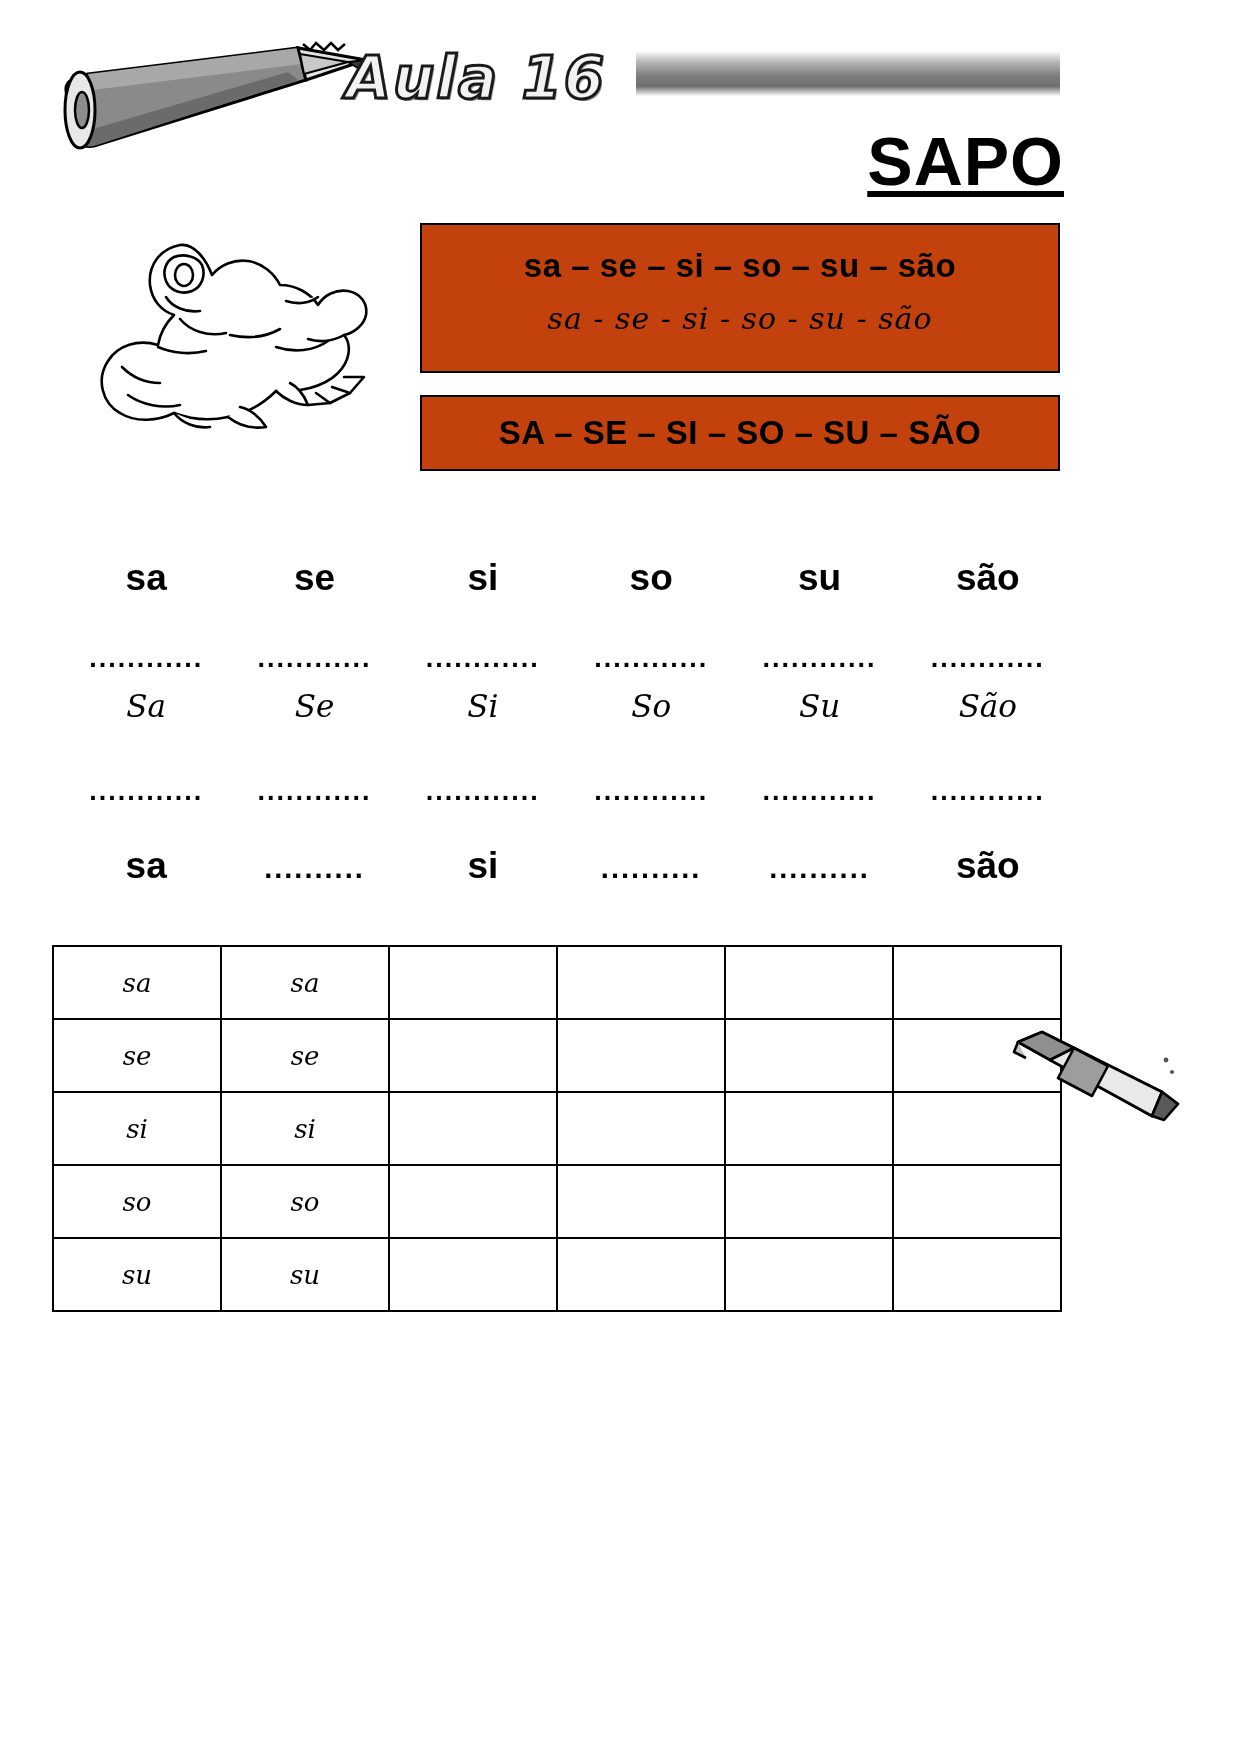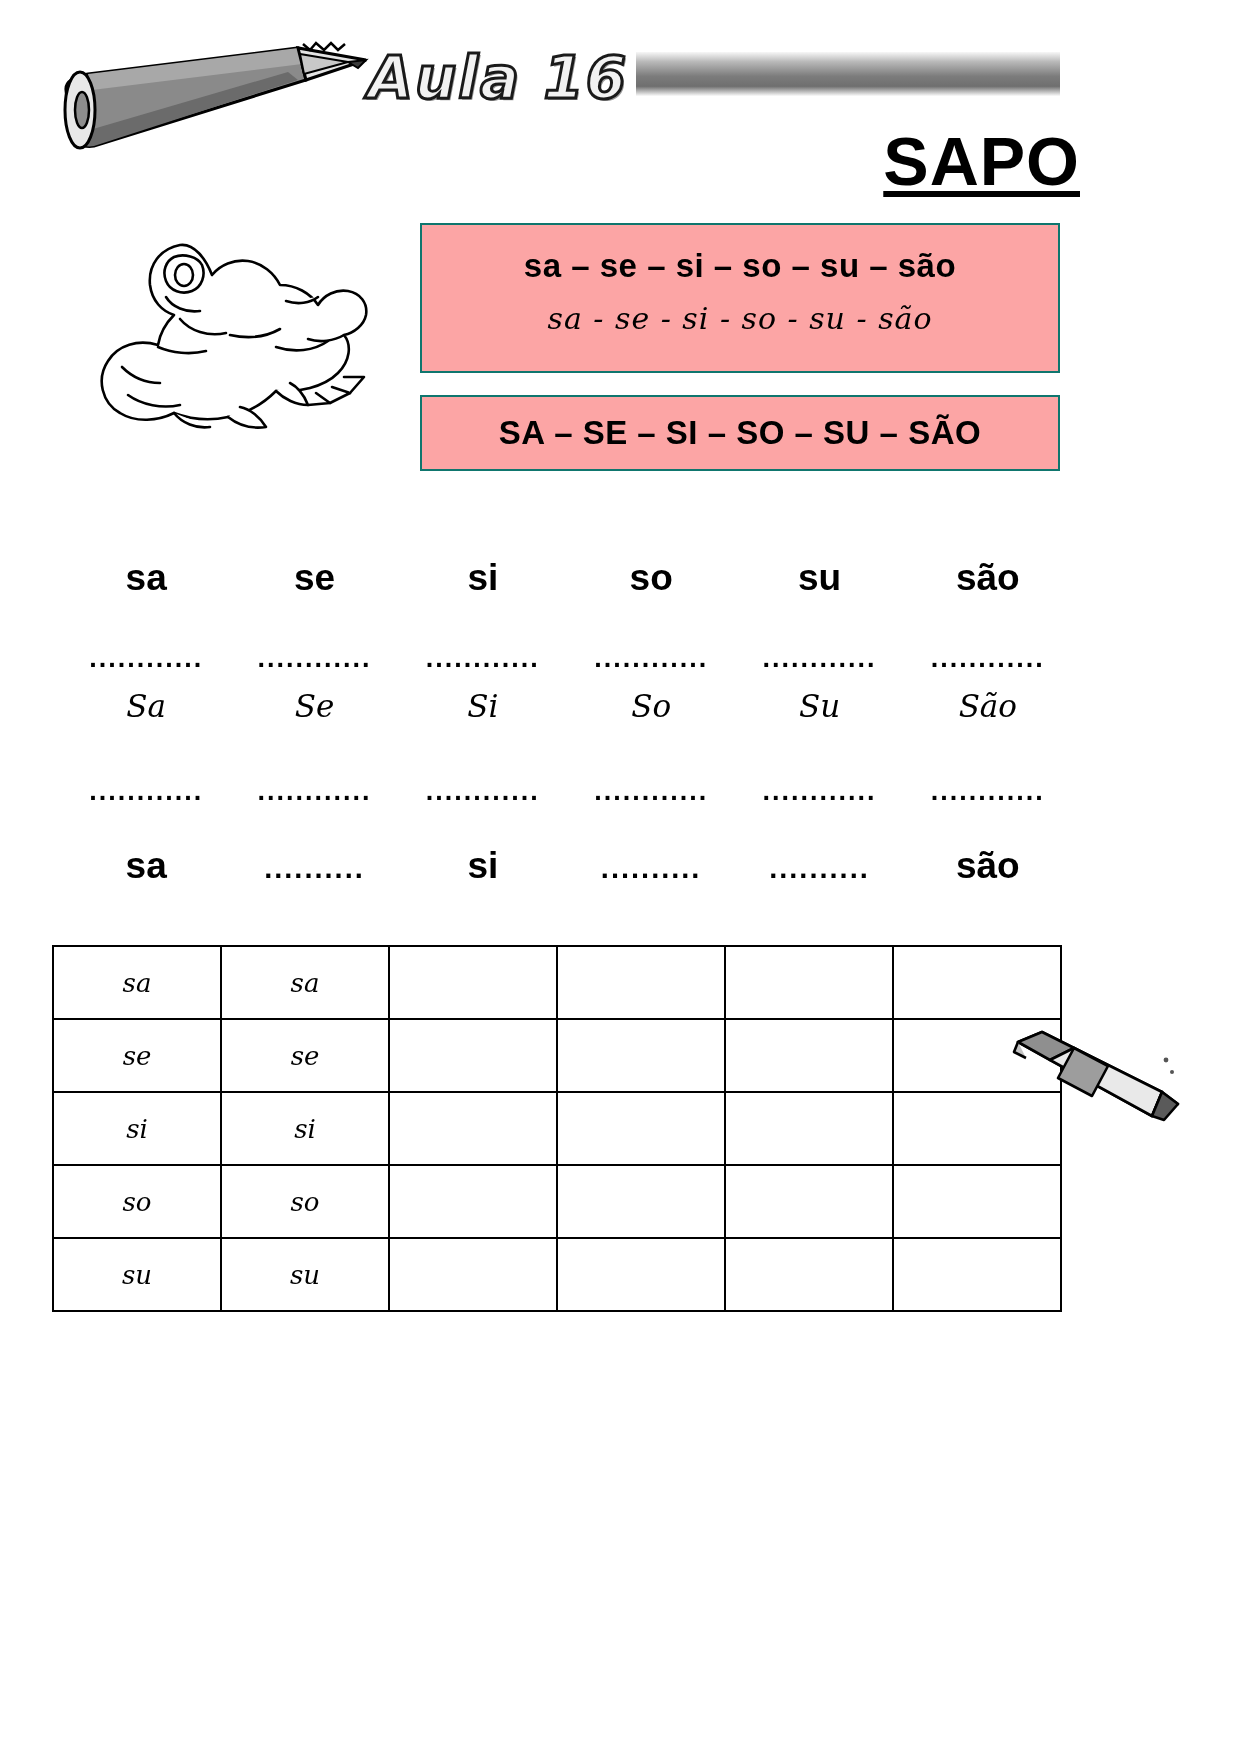--- a/index.html
+++ b/index.html
@@ -10,48 +10,48 @@
     color:#000;
     position:relative;
     overflow:hidden;
   }
   .page{position:relative;width:1240px;height:1754px;}
 
   
   .header{position:relative;height:215px;}
   .pencil-big{position:absolute;left:48px;top:38px;width:330px;height:115px;}
   .aula-title{
-    position:absolute;left:368px;top:44px;
+    position:absolute;left:346px;top:44px;
     font-family:"DejaVu Sans", sans-serif;
     font-size:58px;font-weight:bold;font-style:italic;
     letter-spacing:2px;
     color:#f2f2f2;
     -webkit-text-stroke:3px #1a1a1a;
     text-shadow:2px 2px 0 #9a9a9a;
     white-space:nowrap;
   }
   .gray-bar{
     position:absolute;left:636px;top:52px;width:424px;height:44px;
     background:linear-gradient(to bottom,#f7f7f7 0%,#b9b9b9 22%,#7c7c7c 55%,#6f6f6f 78%,#fbfbfb 100%);
   }
   .sapo-title{
-    position:absolute;right:160px;top:122px;
+    position:absolute;right:176px;top:122px;
     font-size:68px;font-weight:bold;letter-spacing:1px;
     text-decoration:underline;
     text-underline-offset:6px;
   }
 
   
   .top-panel{position:relative;height:300px;}
   .frog{position:absolute;left:62px;top:12px;width:330px;height:230px;}
   .syll-box{
     position:absolute;
-    border:2px solid #0f766e;
+    border:2px solid #000000;
     box-sizing:border-box;
-    background:#fca5a5;
+    background:#c2410c;
   }
   .box-lower{left:420px;top:8px;width:640px;height:150px;}
   .box-upper{left:420px;top:180px;width:640px;height:76px;}
   .box-print-line{
     text-align:center;font-size:33px;font-weight:bold;
     margin-top:22px;letter-spacing:.5px;
   }
   .box-cursive-line{
     text-align:center;font-size:30px;
     margin-top:16px;

